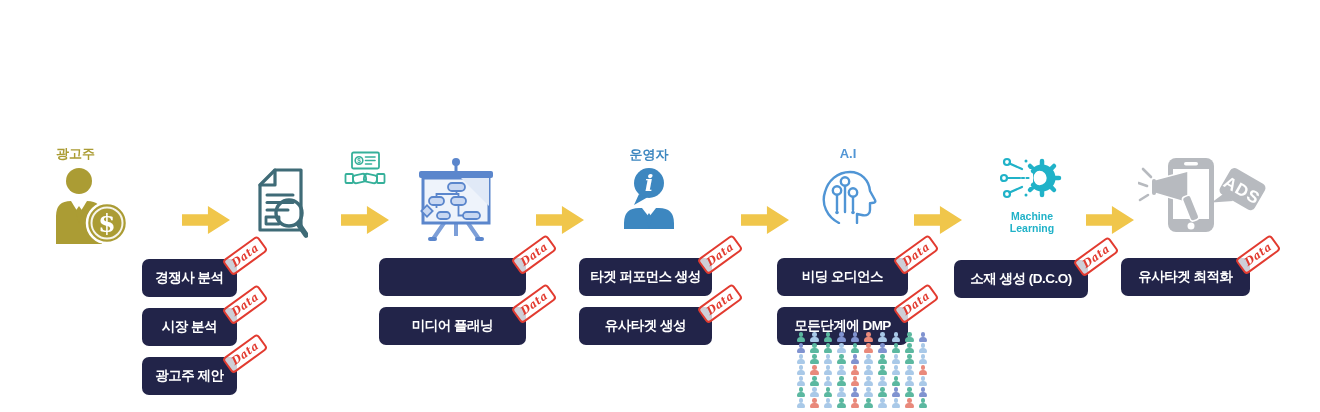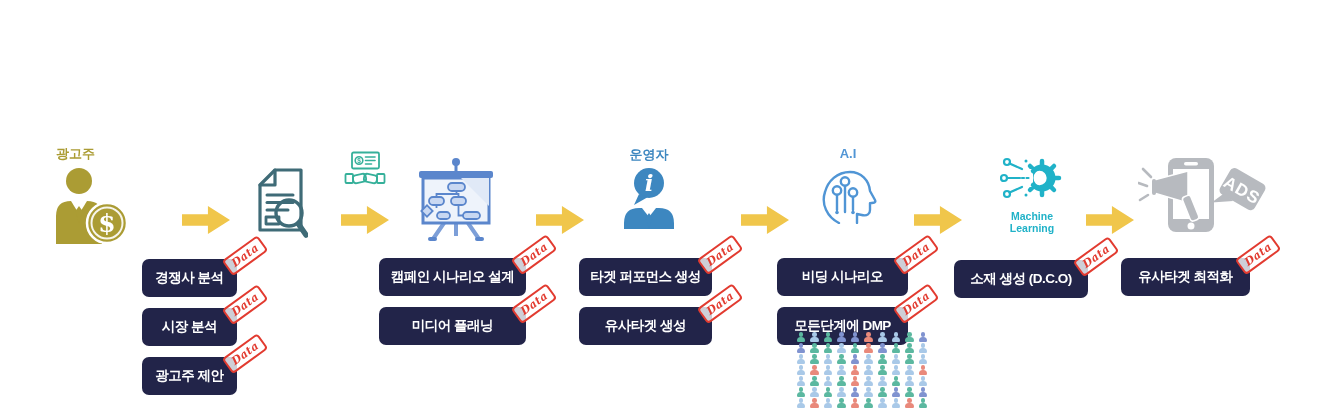--- a/index.html
+++ b/index.html
@@ -231,21 +231,20 @@
       <span class="stamp">Data</span>
     </div>
     <div class="pill">
       <span>광고주 제안</span>
       <span class="stamp">Data</span>
     </div>
   </div>
 
   <div class="pill-group" style="left:379px;top:258px;width:147px;">
     <div class="pill">
-      <span>캠페인 시나리오 설계</span>
       <span class="stamp">Data</span>
     </div>
     <div class="pill">
       <span>미디어 플래닝</span>
       <span class="stamp">Data</span>
     </div>
   </div>
 
   <div class="pill-group" style="left:579px;top:258px;width:133px;">
     <div class="pill">
@@ -253,21 +252,21 @@
       <span class="stamp">Data</span>
     </div>
     <div class="pill">
       <span>유사타겟 생성</span>
       <span class="stamp">Data</span>
     </div>
   </div>
 
   <div class="pill-group" style="left:777px;top:258px;width:131px;">
     <div class="pill">
-      <span>비딩 시나리오</span>
+      <span>비딩 오디언스</span>
       <span class="stamp">Data</span>
     </div>
     <div class="pill">
       <span>모든단계에 DMP</span>
       <span class="stamp">Data</span>
     </div>
   </div>
 
   <div class="pill-group" style="left:954px;top:260px;width:134px;">
     <div class="pill">

